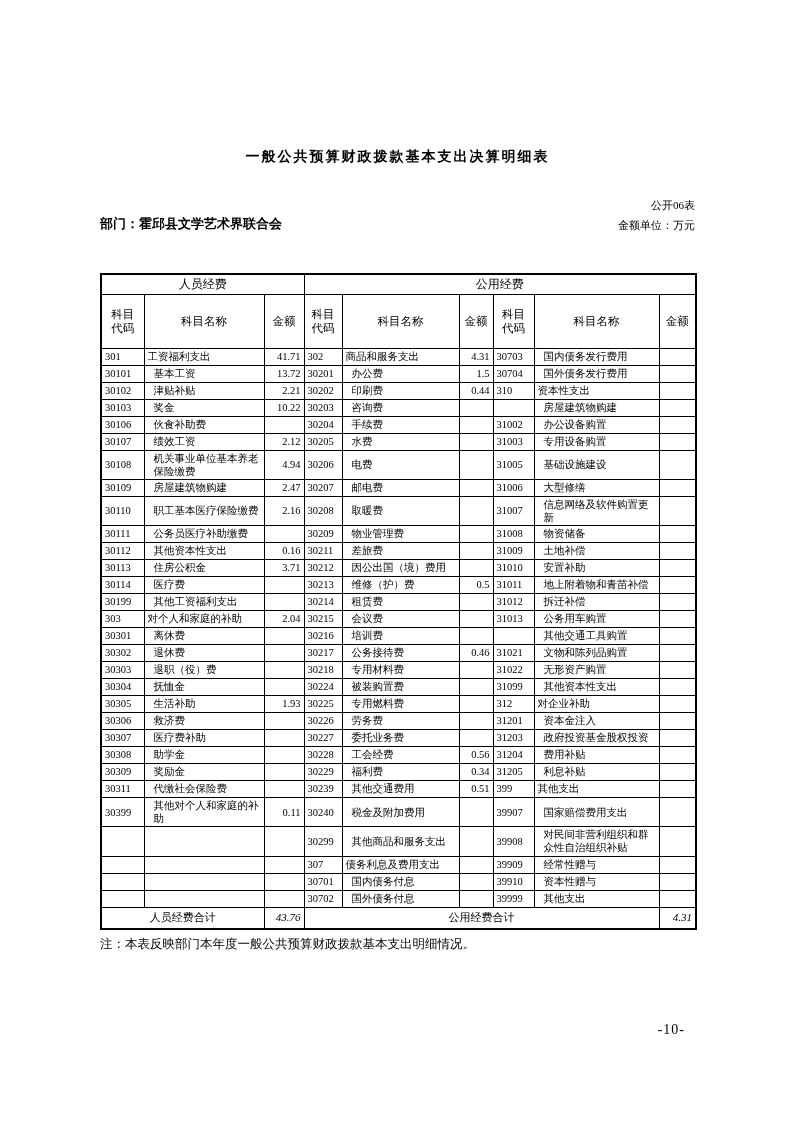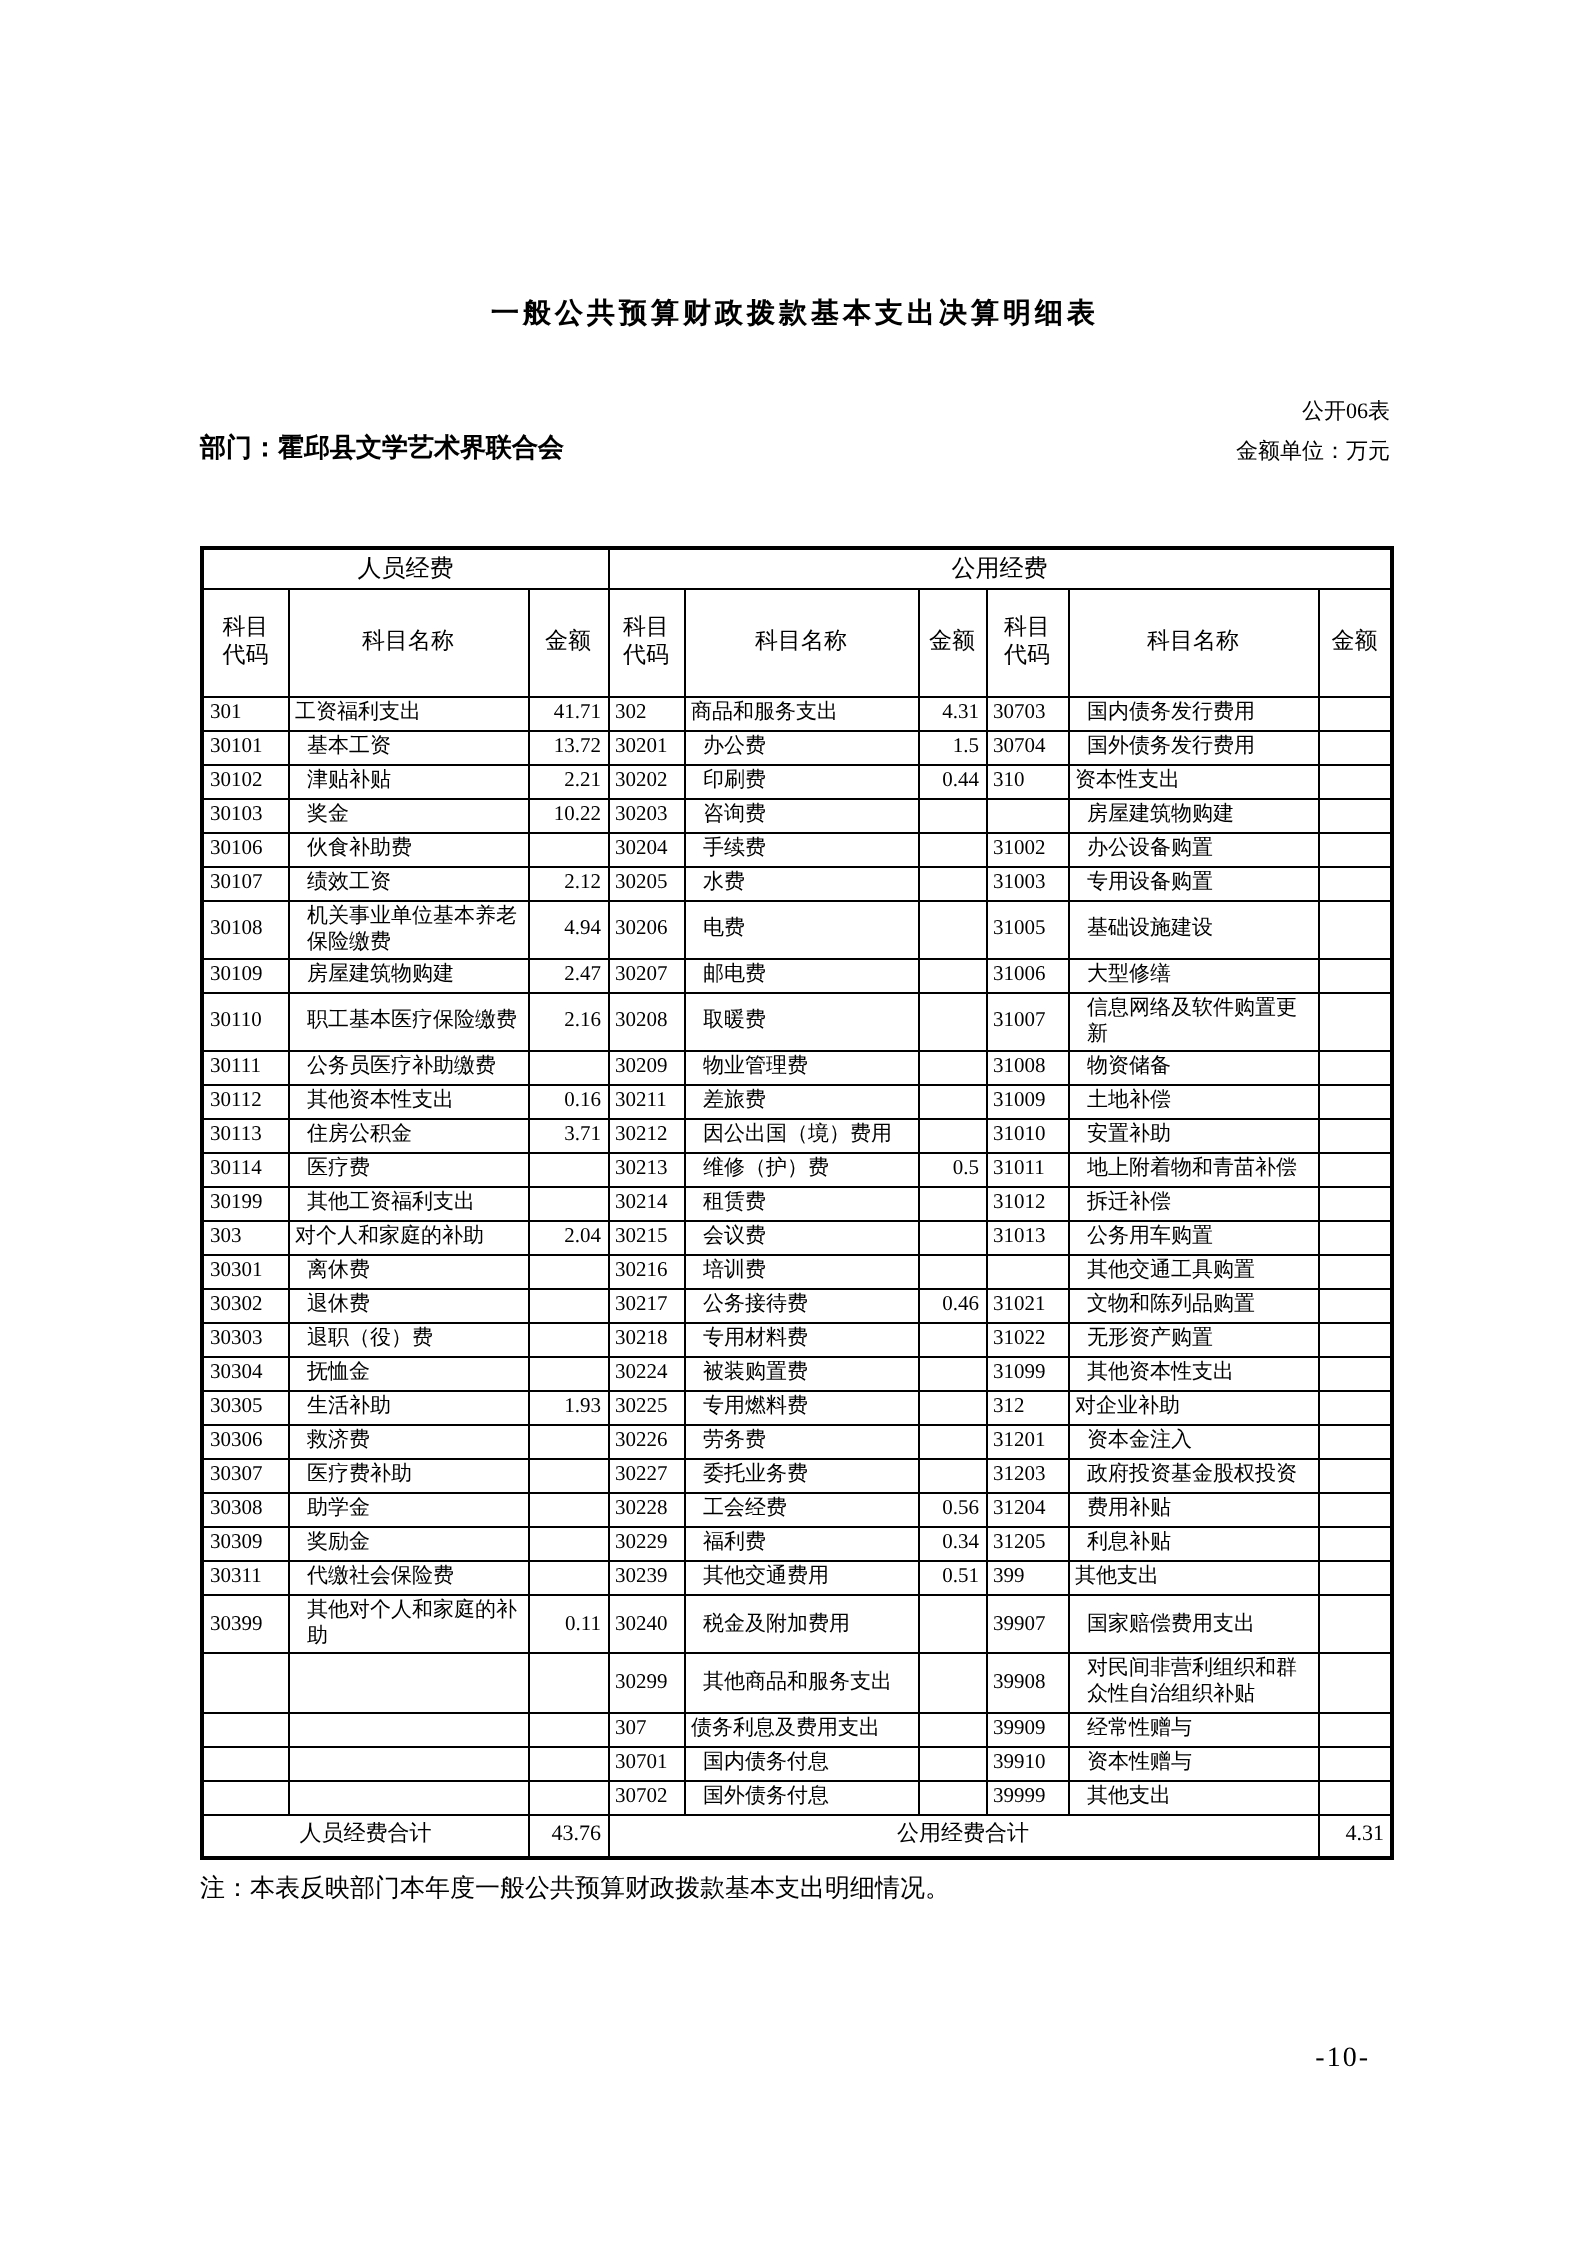--- a/index.html
+++ b/index.html
@@ -35,21 +35,21 @@
     word-break:break-all;
   }
   .budget thead tr.group th { height:20px; font-size:12px; text-align:center; font-weight:normal; }
   .budget thead tr.cols th { height:54px; font-size:11.5px; text-align:center; font-weight:normal; vertical-align:middle; padding:0 4px; }
   .budget tbody td { height:17px; vertical-align:middle; padding:1px 2px; }
   .budget td.code { padding-left:3px; text-align:left; }
   .budget td.name.lvl1 { padding-left:3px; }
   .budget td.name.lvl2 { padding-left:9px; }
   .budget td.amount { text-align:right; padding-right:3px; }
   .budget tfoot td { height:22px; text-align:center; font-size:11px; vertical-align:middle; }
-  .budget tfoot td.amount { text-align:right; padding-right:3px; }
+  .budget tfoot td.amount { text-align:right; padding-right:3px;font-style:italic; }
   .note { font-size:12.5px; margin-top:6px; }
   .page-number {
     position:absolute; top:1022px; right:108px; font-size:14px; letter-spacing:1px;
   }
 </style>
 </head>
 <body>
 
 <div class="content">
 

